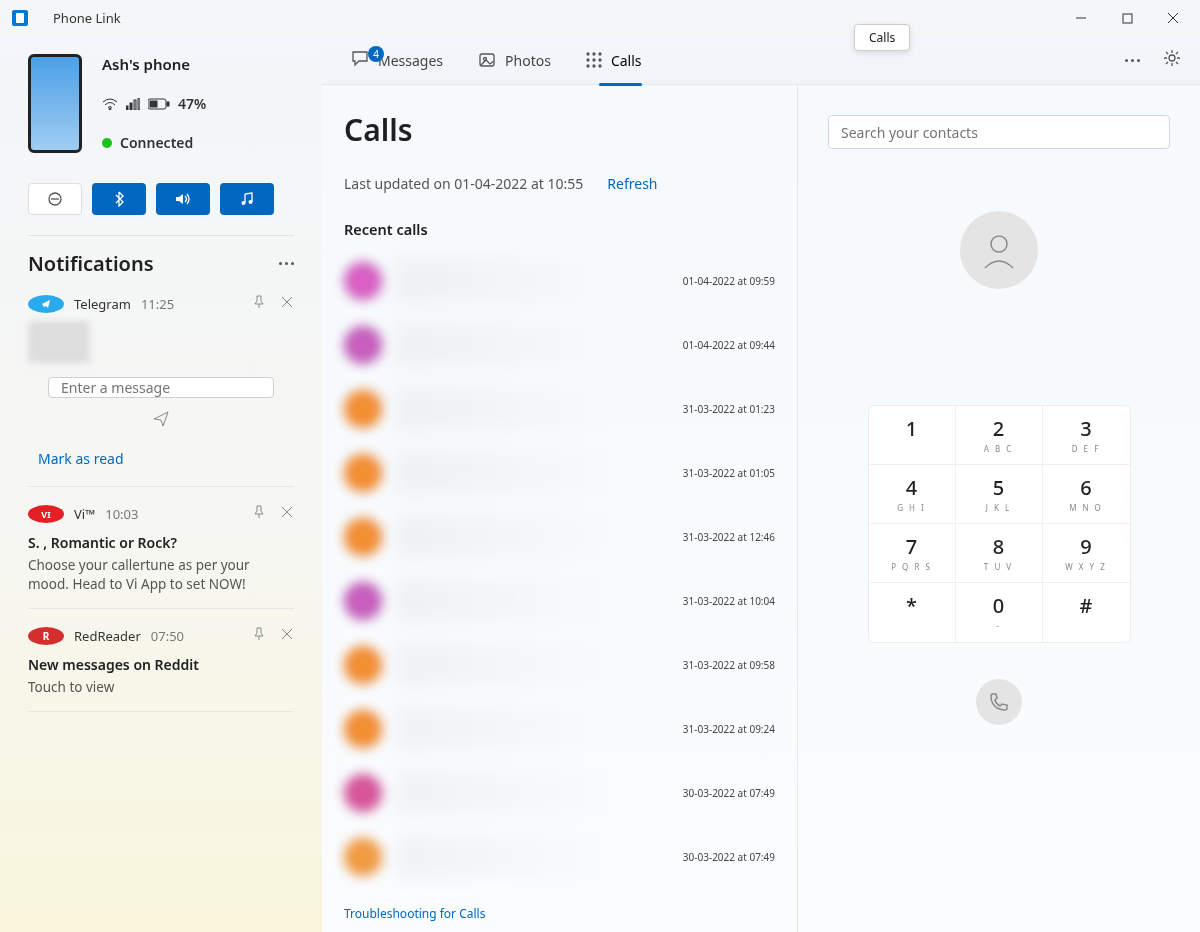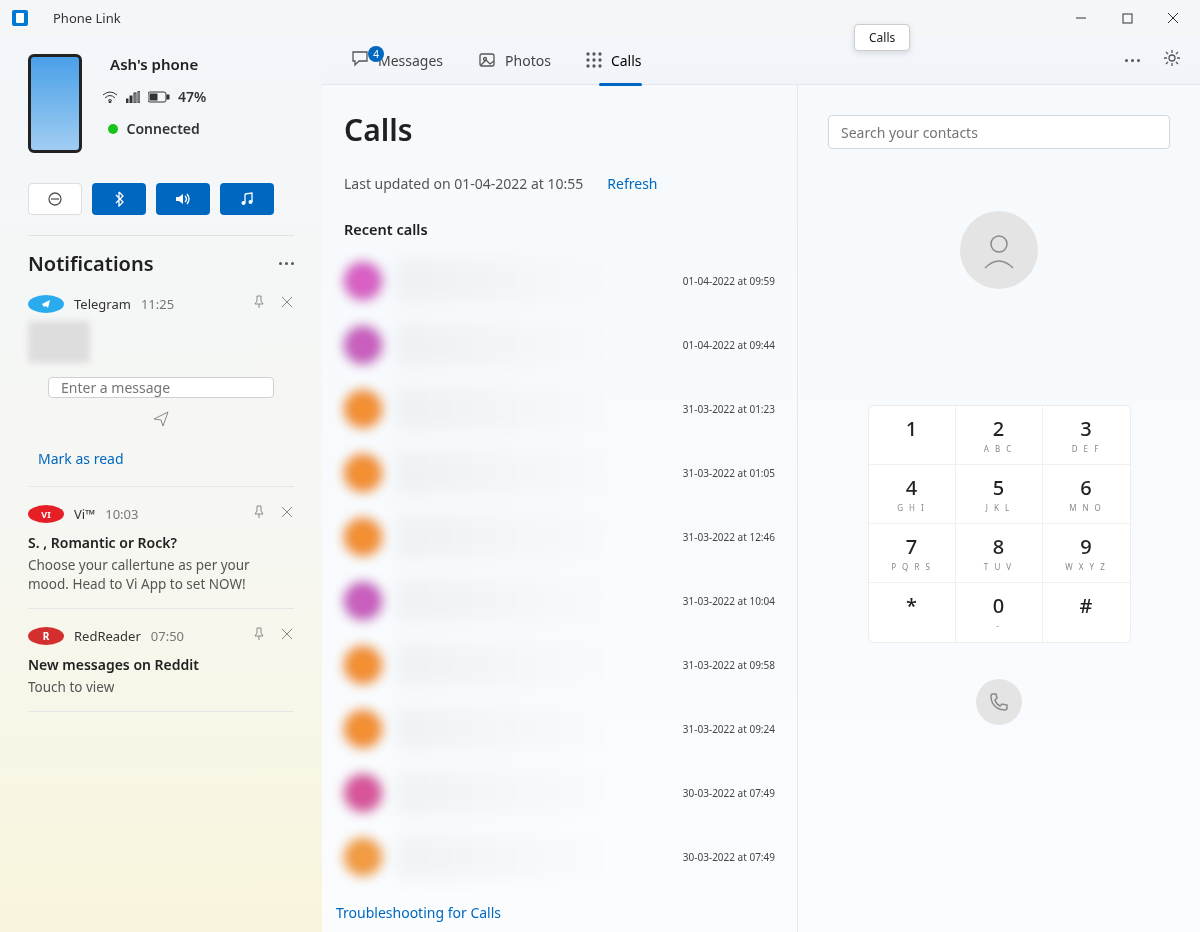--- a/index.html
+++ b/index.html
@@ -32,21 +32,21 @@
   .icon-btn svg { stroke:#555; fill:none; stroke-width:1.3; }
   .dots-icon { display:flex; gap:3px; }
   .dots-icon span { width:3px; height:3px; background:#555; border-radius:50%; }
 
   
   .tooltip { position:absolute; top:-12px; left:532px; background:#fff; border:1px solid #ccc; border-radius:4px; padding:4px 14px; font-size:12px; box-shadow:0 2px 6px rgba(0,0,0,0.12); }
 
   
   .phone-row { display:flex; gap:20px; }
   .phone-thumb { width:54px; height:99px; background:linear-gradient(180deg,#4aa0e8,#a0cdf2); border:3px solid #222; border-radius:6px; }
-  .phone-info { display:flex; flex-direction:column; gap:13px;align-items:center; }
+  .phone-info { display:flex; flex-direction:column; gap:20px; }
   .phone-name { font-size:15px; font-weight:600; }
   .status-line { display:flex; align-items:center; gap:8px; font-size:14px; color:#333; }
   .status-line.small svg { stroke:#333; fill:none; }
   .wifi-icon, .signal-icon, .bat-icon { display:inline-flex; }
   .conn-dot { width:10px; height:10px; background:#19c319; border-radius:50%;}
   .quick-row { margin-top:30px; display:flex; gap:10px; }
   .qbtn { width:54px; height:32px; border-radius:4px; display:flex; align-items:center; justify-content:center; }
   .qbtn.light { background:#fff; border:1px solid #ddd; }
   .qbtn.blue { background:#0067c0; }
   .qbtn svg { stroke:#fff; fill:none; stroke-width:1.3;}
@@ -79,21 +79,21 @@
   .calls-col .inner { padding:0 22px; }
   .calls-col h1 { font-size:30px; font-weight:600; margin:0 0 24px 0;}
   .upd-row { display:flex; gap:24px; font-size:14px; color:#555; margin-bottom:26px;}
   .refresh { color:#0067c0; cursor:pointer;}
   .section-h { font-size:14.5px; font-weight:600; margin-bottom:10px;}
   .recent-list { flex:1; overflow:hidden; }
   .call-row { height:64px; display:flex; align-items:center; padding:0 22px; gap:14px;}
   .avatar-blur { width:38px; height:38px; border-radius:50%; filter:blur(6px);}
   .name-area { flex:1; height:44px; filter:blur(9px); background:linear-gradient(90deg, rgba(0,0,0,0.04), transparent 80%);}
   .call-time { font-size:10px; color:#444; white-space:nowrap;}
-  .trouble { color:#0067c0; font-size:14px; padding:6px 14px 10px; cursor:pointer;}
+  .trouble { color:#0067c0; font-size:12px; padding:6px 22px 10px; cursor:pointer;}
 
   
   .c1{background:radial-gradient(circle,#e86ad2,#b945a8);}
   .c2{background:radial-gradient(circle,#d869cc,#a844a0);}
   .c3{background:radial-gradient(circle,#f79b3a,#e87420);}
   .c4{background:radial-gradient(circle,#f79b3a,#e87420);}
   .c5{background:radial-gradient(circle,#f79b3a,#e87420);}
   .c6{background:radial-gradient(circle,#d869cc,#a844a0);}
   .c7{background:radial-gradient(circle,#f79b3a,#e87420);}
   .c8{background:radial-gradient(circle,#f79b3a,#e87420);}

